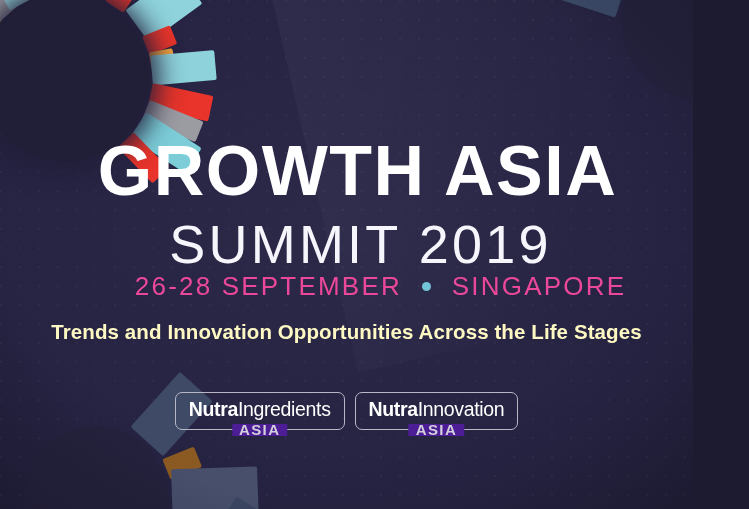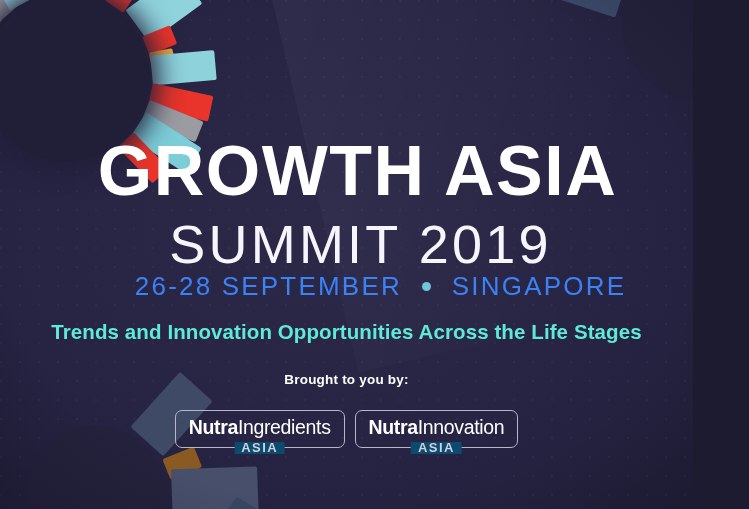--- a/index.html
+++ b/index.html
@@ -120,42 +120,42 @@
     line-height: 56px;
     font-weight: 300;
     letter-spacing: 3.2px;
   }
   .dateline {
     position: absolute;
     left: 0; right: 0;
     top: 272px;
     text-align: center;
     padding-left: 24px;
-    color: #3b82f6;
+    color: #ec4899;
     font-size: 26px;
     line-height: 28px;
     font-weight: 300;
     letter-spacing: 2.2px;
     white-space: nowrap;
     margin-left: 44px;
   }
   .dateline .sep {
     display: inline-block;
     width: 9px; height: 9px;
     border-radius: 50%;
     background: #72c4d6;
     margin: 0 11px 4px 11px;
     vertical-align: middle;
   }
   .tagline {
     position: absolute;
     left: 0; right: 0;
     top: 320px;
     text-align: center;
-    color: #5eead4;
+    color: #fef9c3;
     font-size: 20.5px;
     line-height: 24px;
     font-weight: 700;
     letter-spacing: 0.1px;
   }
   .brought {
     position: absolute;
     left: 0; right: 0;
     top: 372px;
     text-align: center;
@@ -163,21 +163,21 @@
     font-size: 13.5px;
     line-height: 16px;
     font-weight: 700;
     letter-spacing: 0.2px;
   }
 
   
   .logos {
     position: absolute;
     left: 0; right: 0;
-    top: 410px;
+    top: 392px;
     display: flex;
     justify-content: center;
     align-items: flex-start;
     gap: 10px;
   }
   .logo {
     position: relative;
     box-sizing: border-box;
     height: 38px;
     padding: 0 13px;
@@ -197,24 +197,24 @@
     transform: translateY(-2px);
   }
   .logo .wordmark b {
     font-weight: 700;
   }
   .logo .region {
     position: absolute;
     left: 50%;
     bottom: -7px;
     transform: translateX(-50%);
-    background: #0c4a6e;
+    background: #4c1d95;
     padding: 0 7px;
     color: #d2d0dc;
-    font-size: 13px;
+    font-size: 15px;
     line-height: 12px;
     font-weight: 700;
     letter-spacing: 1.4px;
     white-space: nowrap;
   }
 </style>
 </head>
 <body>
 
 <div id="stage">
@@ -314,21 +314,20 @@
     <div class="subtitle">SUMMIT 2019</div>
 
     <div class="dateline">
       <span>26-28 SEPTEMBER</span>
       <span class="sep"></span>
       <span>SINGAPORE</span>
     </div>
 
     <div class="tagline">Trends and Innovation Opportunities Across the Life Stages</div>
 
-    <div class="brought">Brought to you by:</div>
 
     <div class="logos">
 
       <div class="logo">
         <div class="wordmark"><b>Nutra</b><span>Ingredients</span></div>
         <div class="region">ASIA</div>
       </div>
 
       <div class="logo">
         <div class="wordmark"><b>Nutra</b><span>Innovation</span></div>

